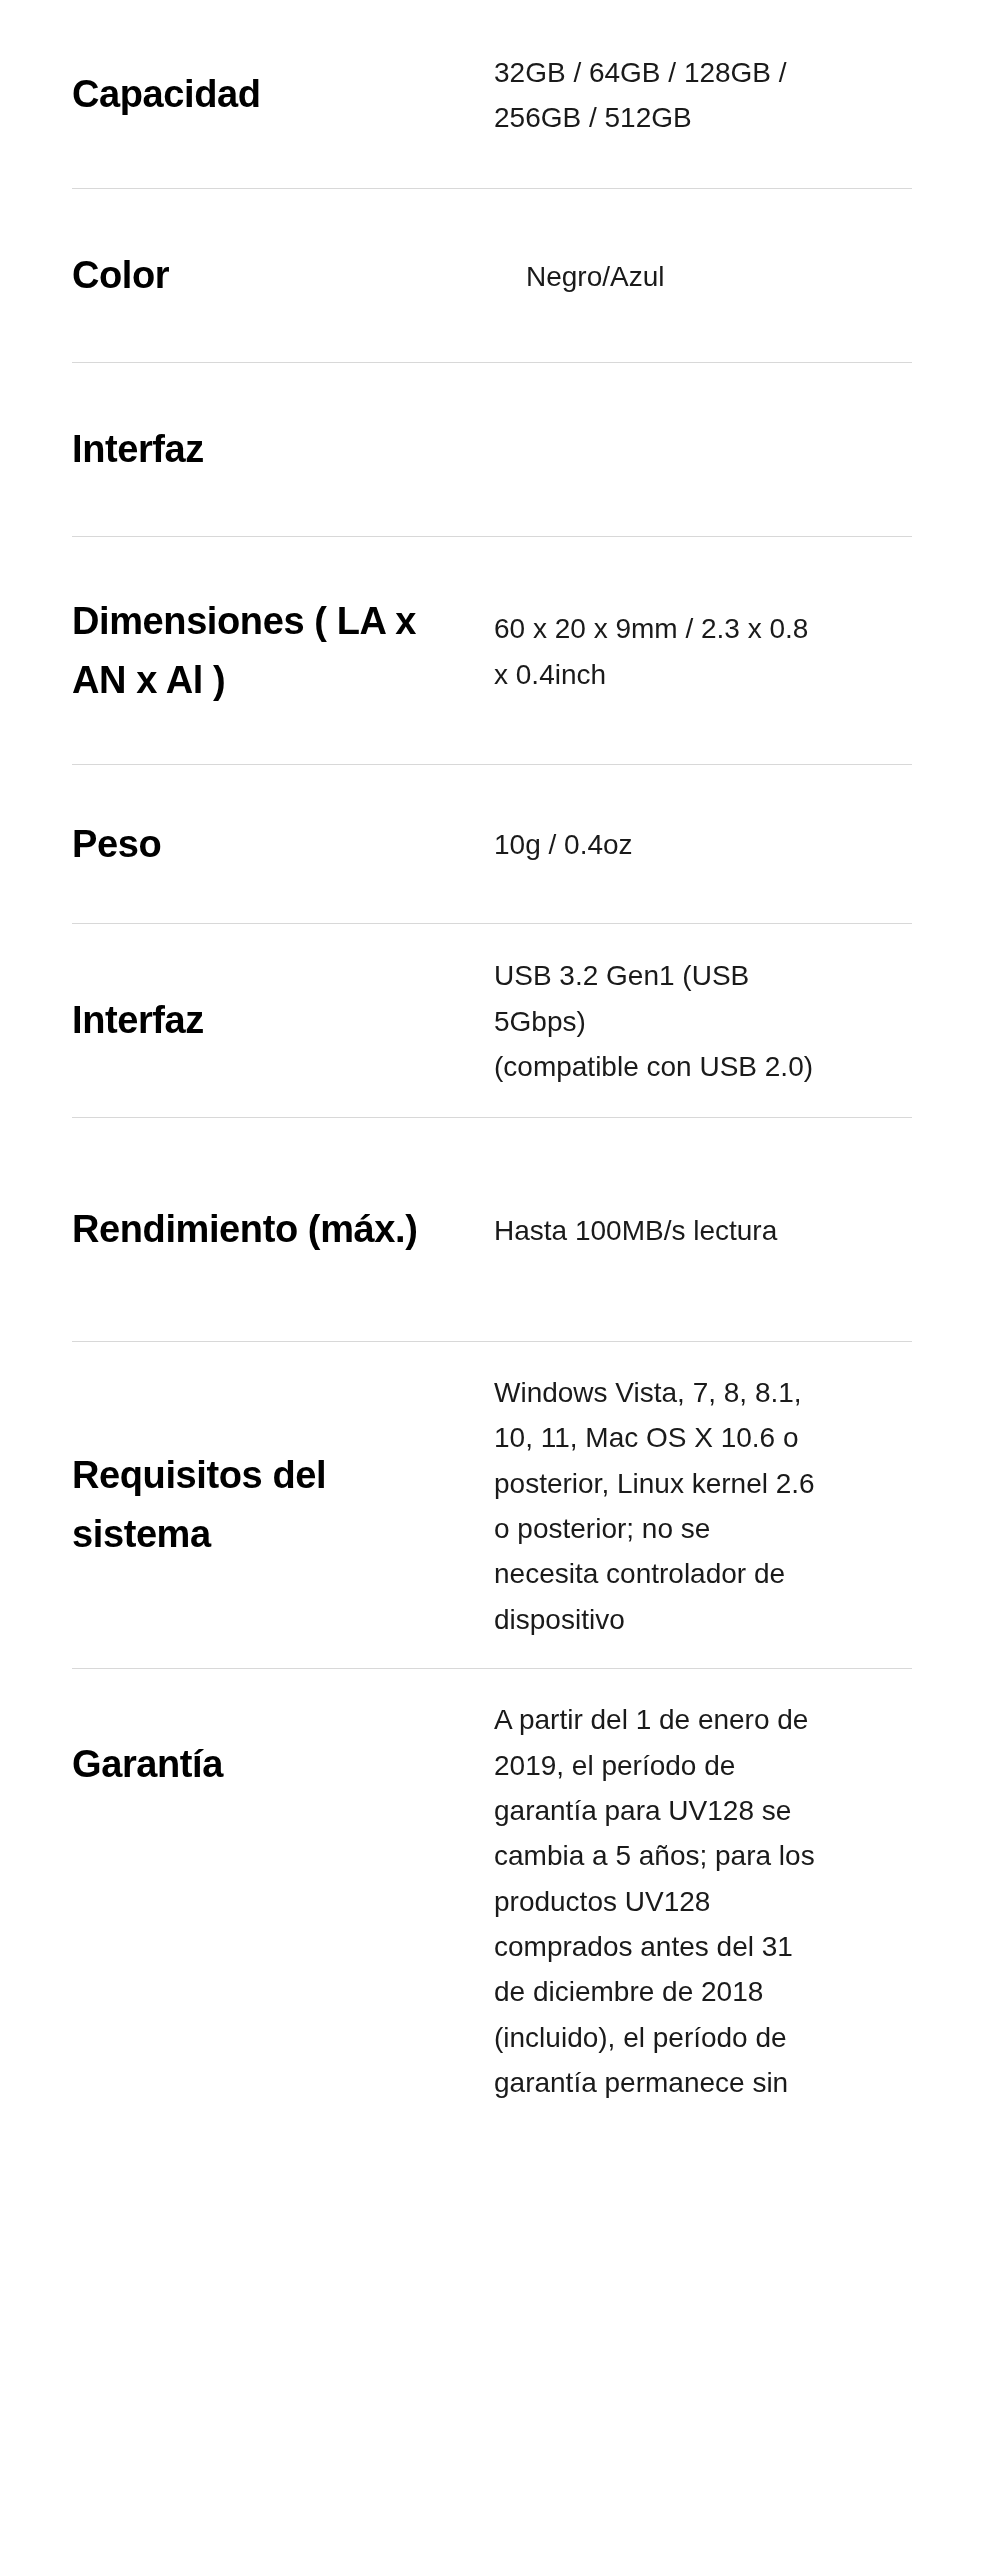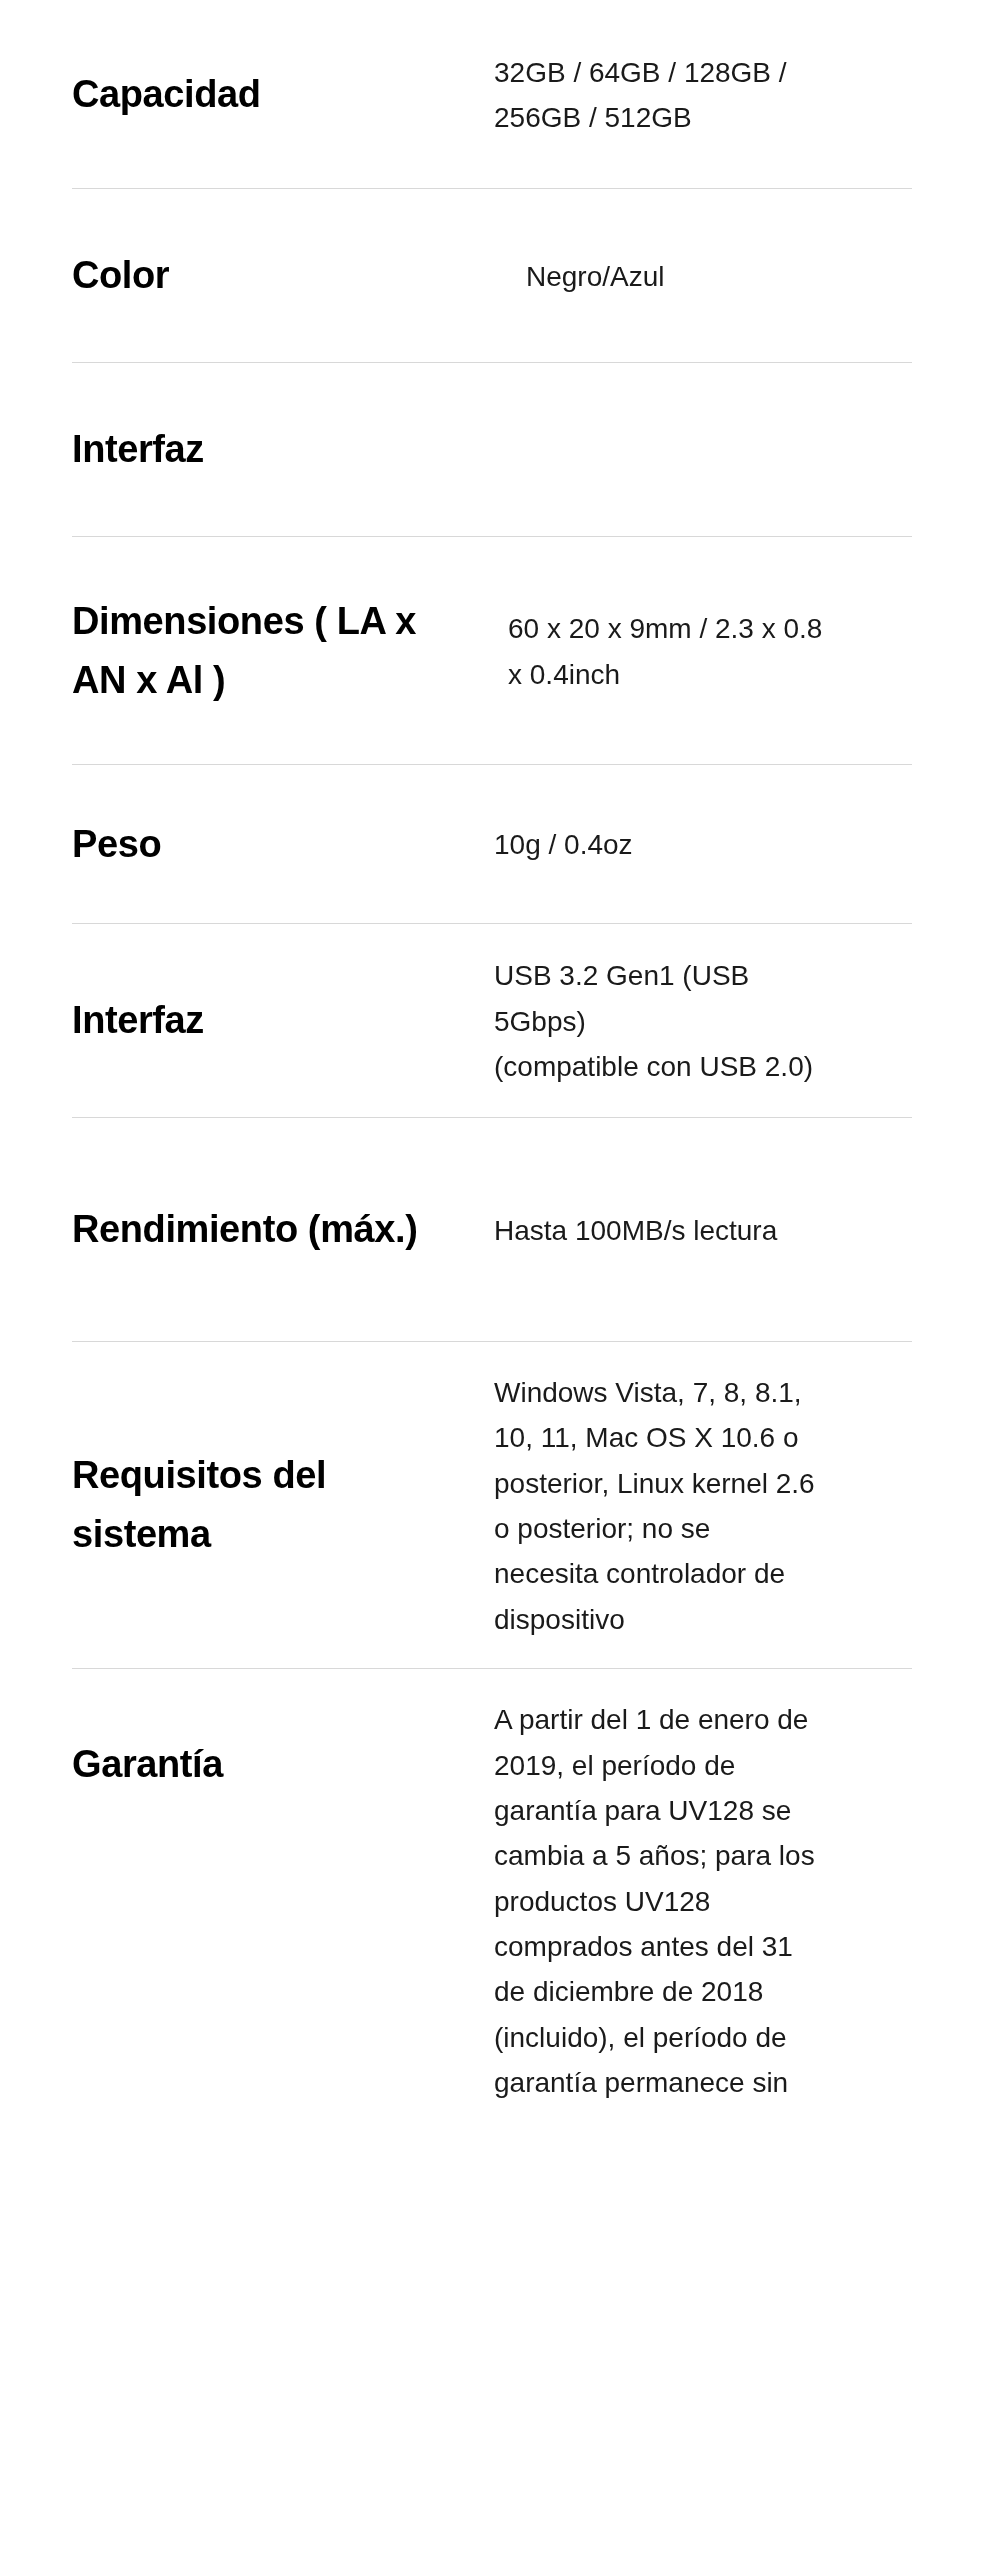--- a/index.html
+++ b/index.html
@@ -47,21 +47,21 @@
     padding-top: 2px;
     align-self: center;
   }
   .spec-value .line {
     display: block;
   }
   
   .row-capacidad { min-height: 189px; }
   .row-color { min-height: 174px; gap: 32px; }
   .row-textura { min-height: 174px; }
-  .row-dimensiones { min-height: 228px; gap: 14px; }
+  .row-dimensiones { min-height: 228px; }
   .row-peso { min-height: 159px; }
   .row-interfaz { min-height: 194px; }
   .row-rendimiento { min-height: 224px; }
   .row-requisitos { min-height: 288px; }
   .row-garantia { min-height: 427px; padding-bottom: 40px; }
   .row-garantia .spec-label { align-self: flex-start; padding-top: 40px; }
   .row-garantia .spec-value { align-self: flex-start; }
   .row-requisitos .spec-label { align-self: center; }
 </style>
 </head>

